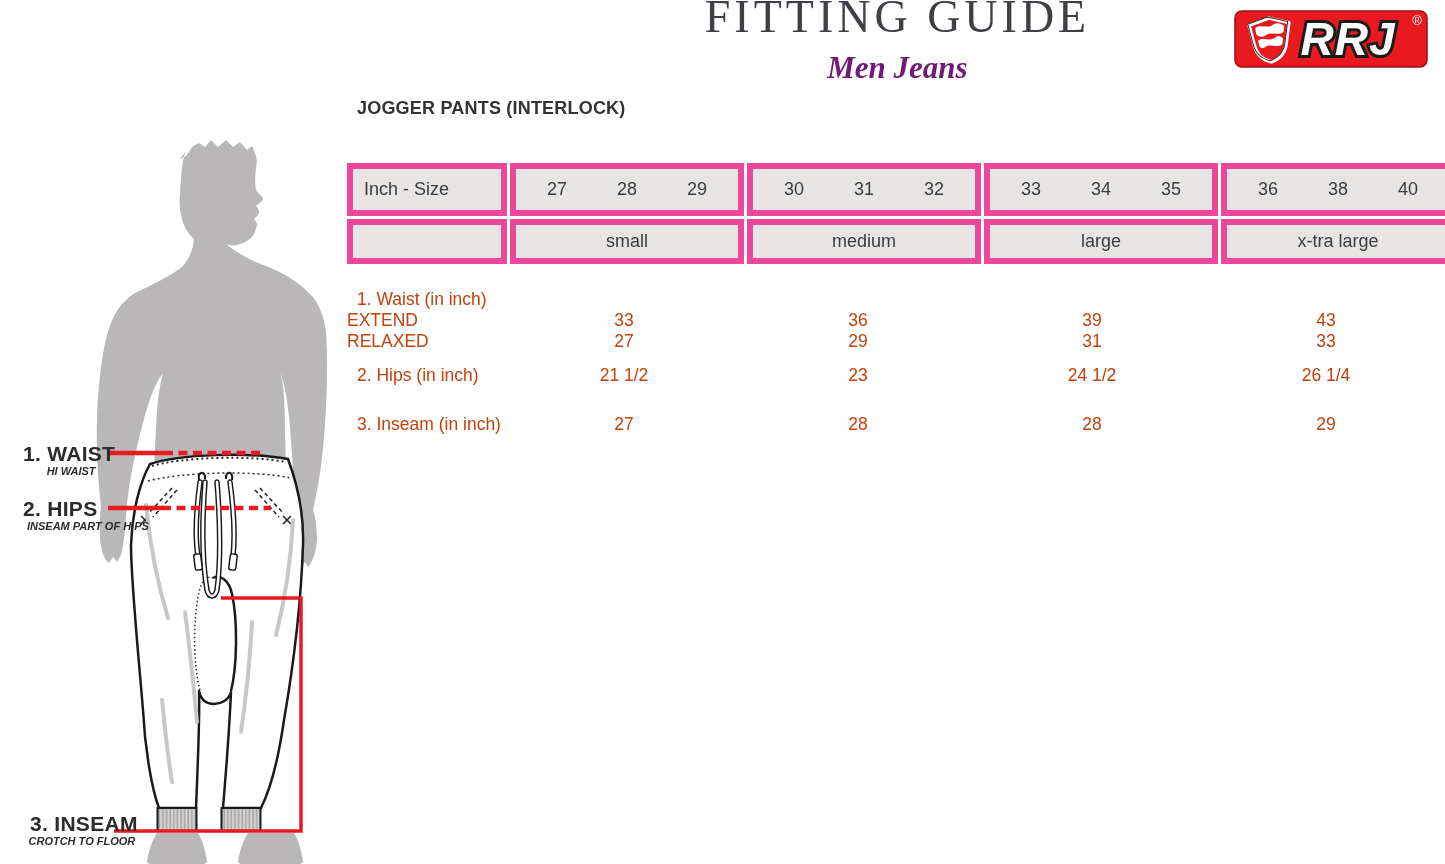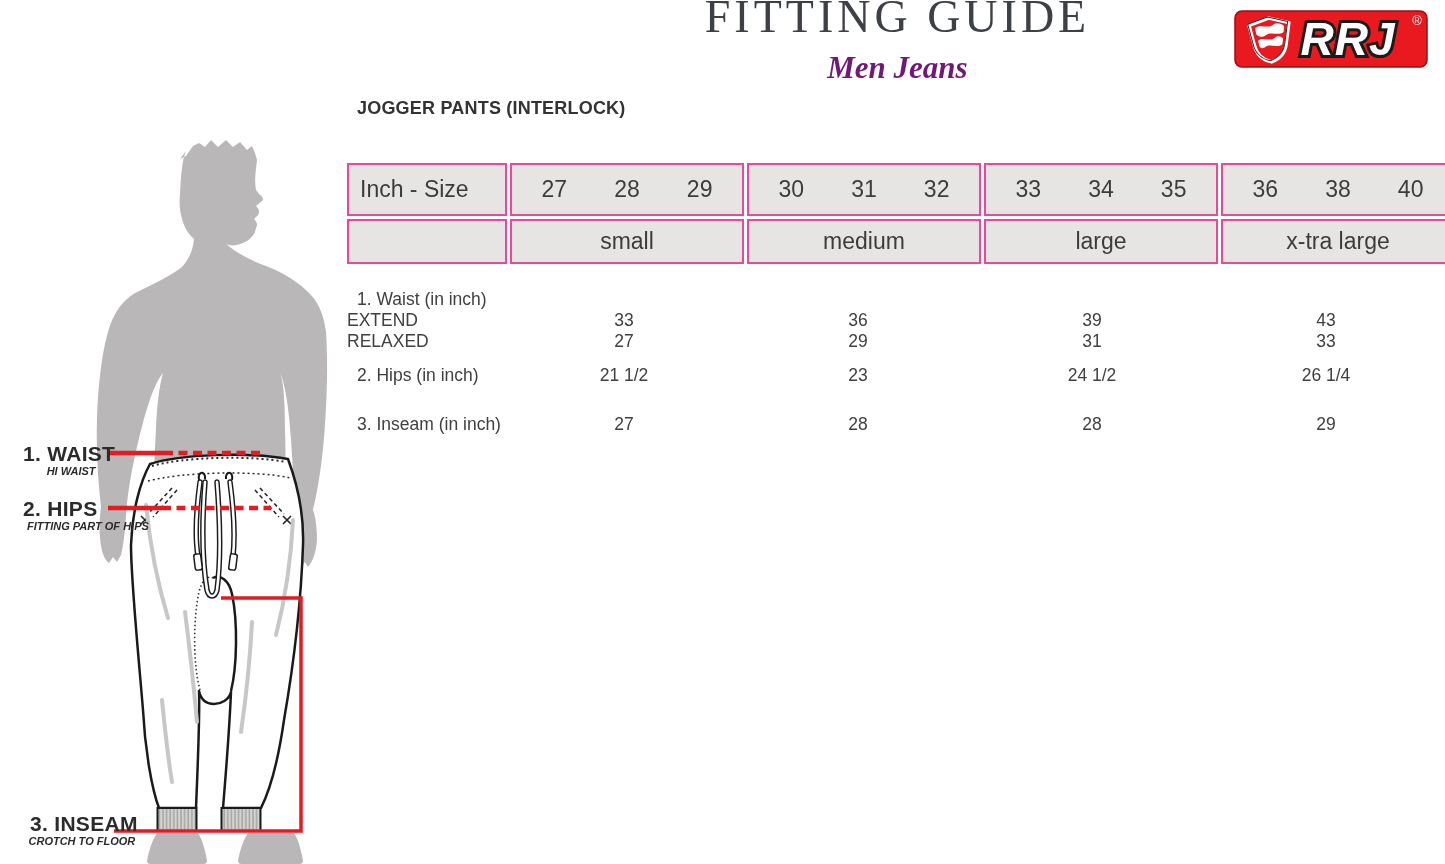--- a/index.html
+++ b/index.html
@@ -8,28 +8,28 @@
   
   .title-wrap{position:absolute;left:355px;top:-8px;width:1085px;text-align:center;}
   .main-title{font-family:"Liberation Serif",serif;font-size:46px;letter-spacing:4px;color:#3d4045;line-height:50px;}
   .sub-title{font-family:"Liberation Serif",serif;font-style:italic;font-size:31px;color:#701a75;line-height:36px;margin-top:8px;font-weight:bold;}
   .product-title{position:absolute;left:357px;top:98px;font-size:18px;font-weight:bold;color:#333;letter-spacing:.2px;}
   
   .logo{position:absolute;left:1234px;top:10px;width:194px;height:58px;}
   
   .size-table{position:absolute;left:347px;top:163px;width:1096px;display:grid;
               grid-template-columns:160px 234px 234px 234px 234px;grid-auto-rows:auto;gap:3px;}
-  .size-table .cell{background:#e6e5e3;border:2px solid #ec4899;font-size:23px;color:#3c3c3c;
+  .size-table .cell{background:#e6e5e3;border:6px solid #ec4899;font-size:18px;color:#3c3c3c;
                     display:flex;align-items:center;box-sizing:border-box;}
   .size-table .r1{height:53px;}
   .size-table .r2{height:45px;justify-content:center;}
   .corner{padding-left:11px;}
   .sizes{justify-content:space-around;padding:0 6px;}
   .body-row{position:absolute;left:347px;width:1096px;display:grid;
-            grid-template-columns:160px 234px 234px 234px 234px;font-size:17.5px;color:#404040;line-height:21px;}
+            grid-template-columns:160px 234px 234px 234px 234px;font-size:17.5px;color:#c2410c;line-height:21px;}
   .body-row .lbl{padding-left:10px;}
   .body-row .lbl-right{text-align:left;padding-right:3px;}
   .body-row .val{text-align:center;}
   
   .ann{position:absolute;color:#2b2b2b;}
   .ann .big{font-size:21px;font-weight:bold;line-height:22px;letter-spacing:.3px;white-space:nowrap;margin-left:20px;}
   .ann .small{font-size:11px;font-weight:bold;font-style:italic;line-height:12px;white-space:nowrap;text-align:center;}
   #ann-waist{left:3px;top:443px;}   #ann-waist .small{margin-left:24px;}
   #ann-hips{left:3px;top:498px;}    #ann-hips  .small{margin-left:24px;}
   #ann-inseam{left:10px;top:813px;} #ann-inseam .small{margin-left:16px;}
@@ -216,20 +216,20 @@
       <polyline points="221,598 301,598 301,831 114,831" fill="none" stroke-width="3.5"></polyline>
     </g>
   </svg>
 
   <div class="ann" id="ann-waist">
     <div class="big">1. WAIST</div>
     <div class="small">HI WAIST</div>
   </div>
   <div class="ann" id="ann-hips">
     <div class="big">2. HIPS</div>
-    <div class="small">FITTING PART OF HIPS</div>
+    <div class="small">INSEAM PART OF HIPS</div>
   </div>
   <div class="ann" id="ann-inseam">
     <div class="big">3. INSEAM</div>
     <div class="small">CROTCH TO FLOOR</div>
   </div>
 
 </div>
 
 </body></html>

